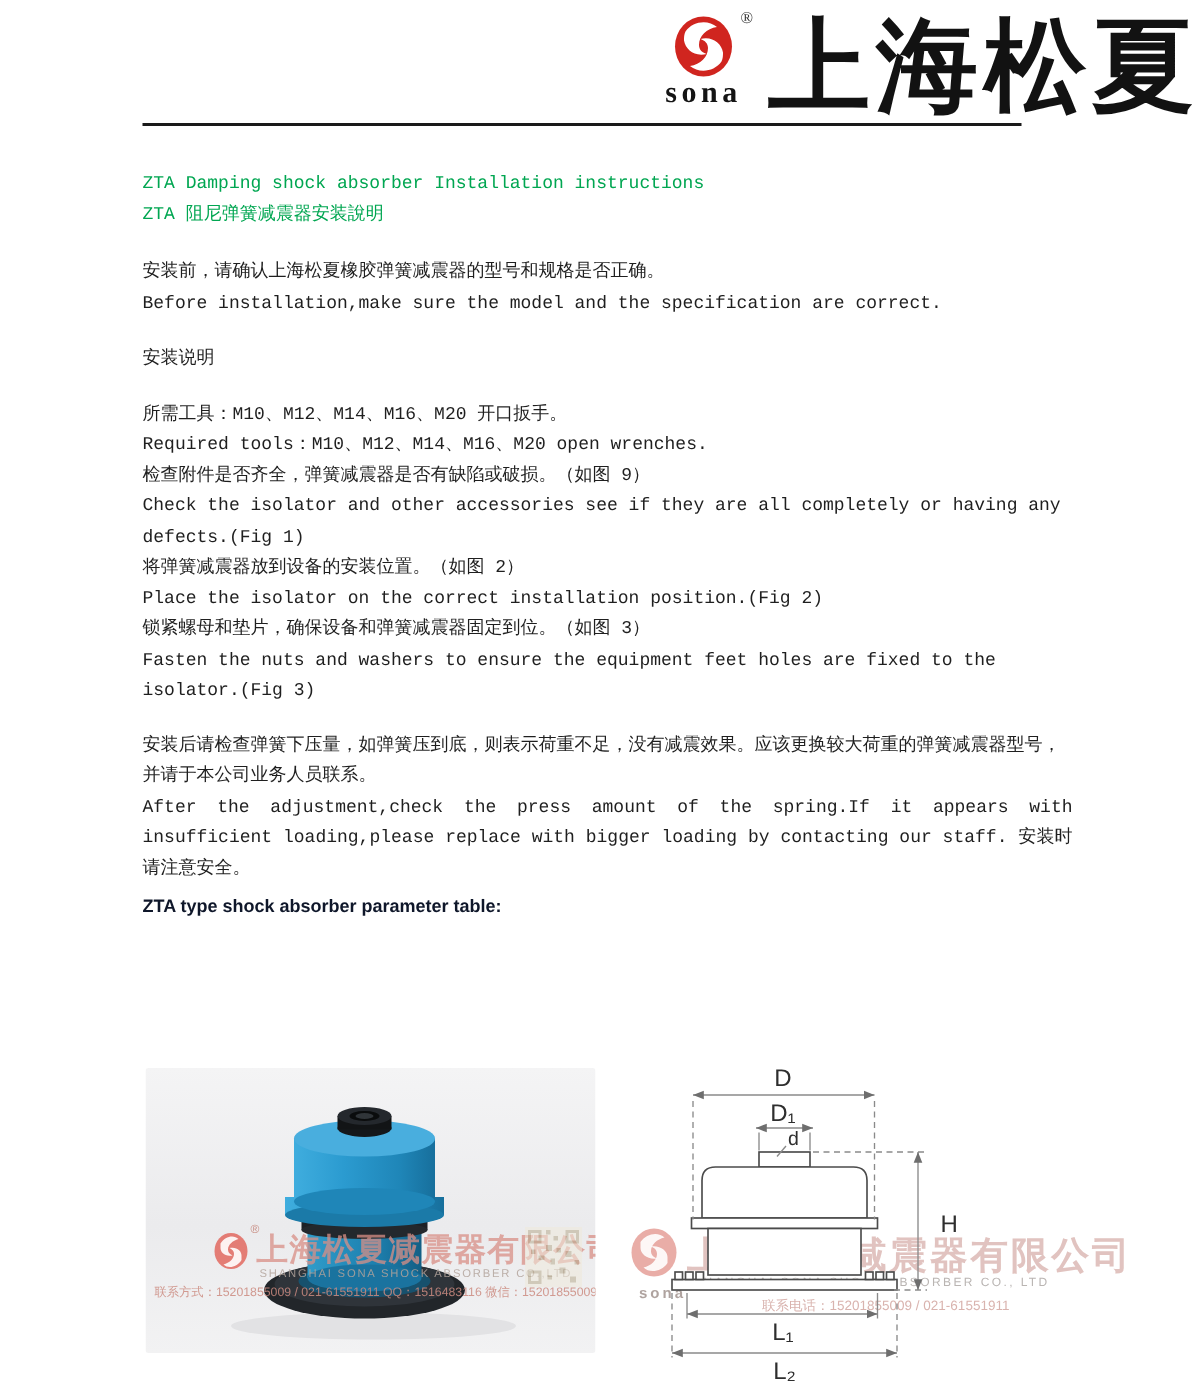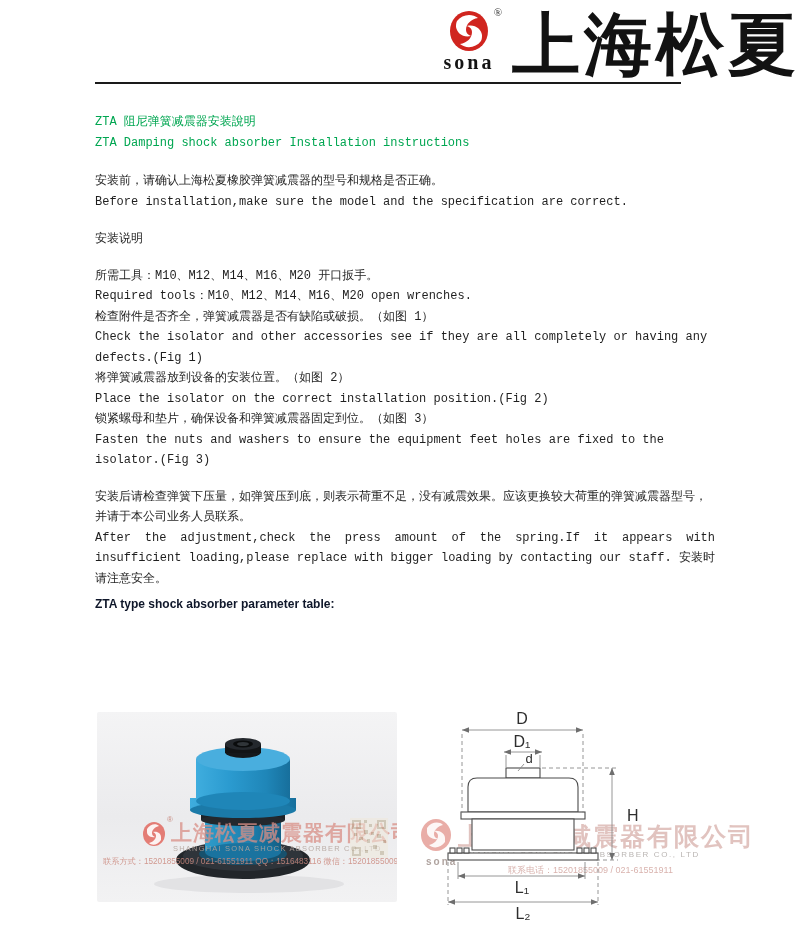--- a/index.html
+++ b/index.html
@@ -42,31 +42,31 @@
       <path d="M8 11 C13 4 23 3 29 8 C22 9 17 14 17 20 C17 23 19 25 22 26 C14 28 8 23 7 17 C7 15 7 13 8 11 Z" fill="#ffffff"></path>
       <path d="M32 31 C27 38 17 39 11 34 C18 33 23 28 23 22 C23 19 21 17 18 16 C26 14 32 19 33 25 C33 27 33 29 32 31 Z" fill="#ffffff"></path>
     </svg>
     <div class="sona-word">sona</div>
   </div>
   <div class="company-name">上海松夏</div>
 </div>
 <div class="header-rule"></div>
 
 <div class="content">
+  <p class="green">ZTA Damping shock absorber Installation instructions</p>
   <p class="green">ZTA 阻尼弹簧减震器安装說明</p>
-  <p class="green">ZTA Damping shock absorber Installation instructions</p>
 
   <p class="gap18">安装前，请确认上海松夏橡胶弹簧减震器的型号和规格是否正确。</p>
   <p>Before installation,make sure the model and the specification are correct.</p>
 
   <p class="gap17">安装说明</p>
 
   <p class="gap16">所需工具：M10、M12、M14、M16、M20 开口扳手。</p>
   <p>Required tools：M10、M12、M14、M16、M20 open wrenches.</p>
-  <p>检查附件是否齐全，弹簧减震器是否有缺陷或破损。（如图 1）</p>
+  <p>检查附件是否齐全，弹簧减震器是否有缺陷或破损。（如图 9）</p>
   <p>Check the isolator and other accessories see if they are all completely or having any defects.(Fig 1)</p>
   <p>将弹簧减震器放到设备的安装位置。（如图 2）</p>
   <p>Place the isolator on the correct installation position.(Fig 2)</p>
   <p>锁紧螺母和垫片，确保设备和弹簧减震器固定到位。（如图 3）</p>
   <p>Fasten the nuts and washers to ensure the equipment feet holes are fixed to the isolator.(Fig 3)</p>
 
   <p class="gap16">安装后请检查弹簧下压量，如弹簧压到底，则表示荷重不足，没有减震效果。应该更换较大荷重的弹簧减震器型号，并请于本公司业务人员联系。</p>
   <p class="justify">After the adjustment,check the press amount of the spring.If it appears with insufficient loading,please replace with bigger loading by contacting our staff. 安装时 请注意安全。</p>
 
   <p class="bold-sans">ZTA type shock absorber parameter table:</p>

